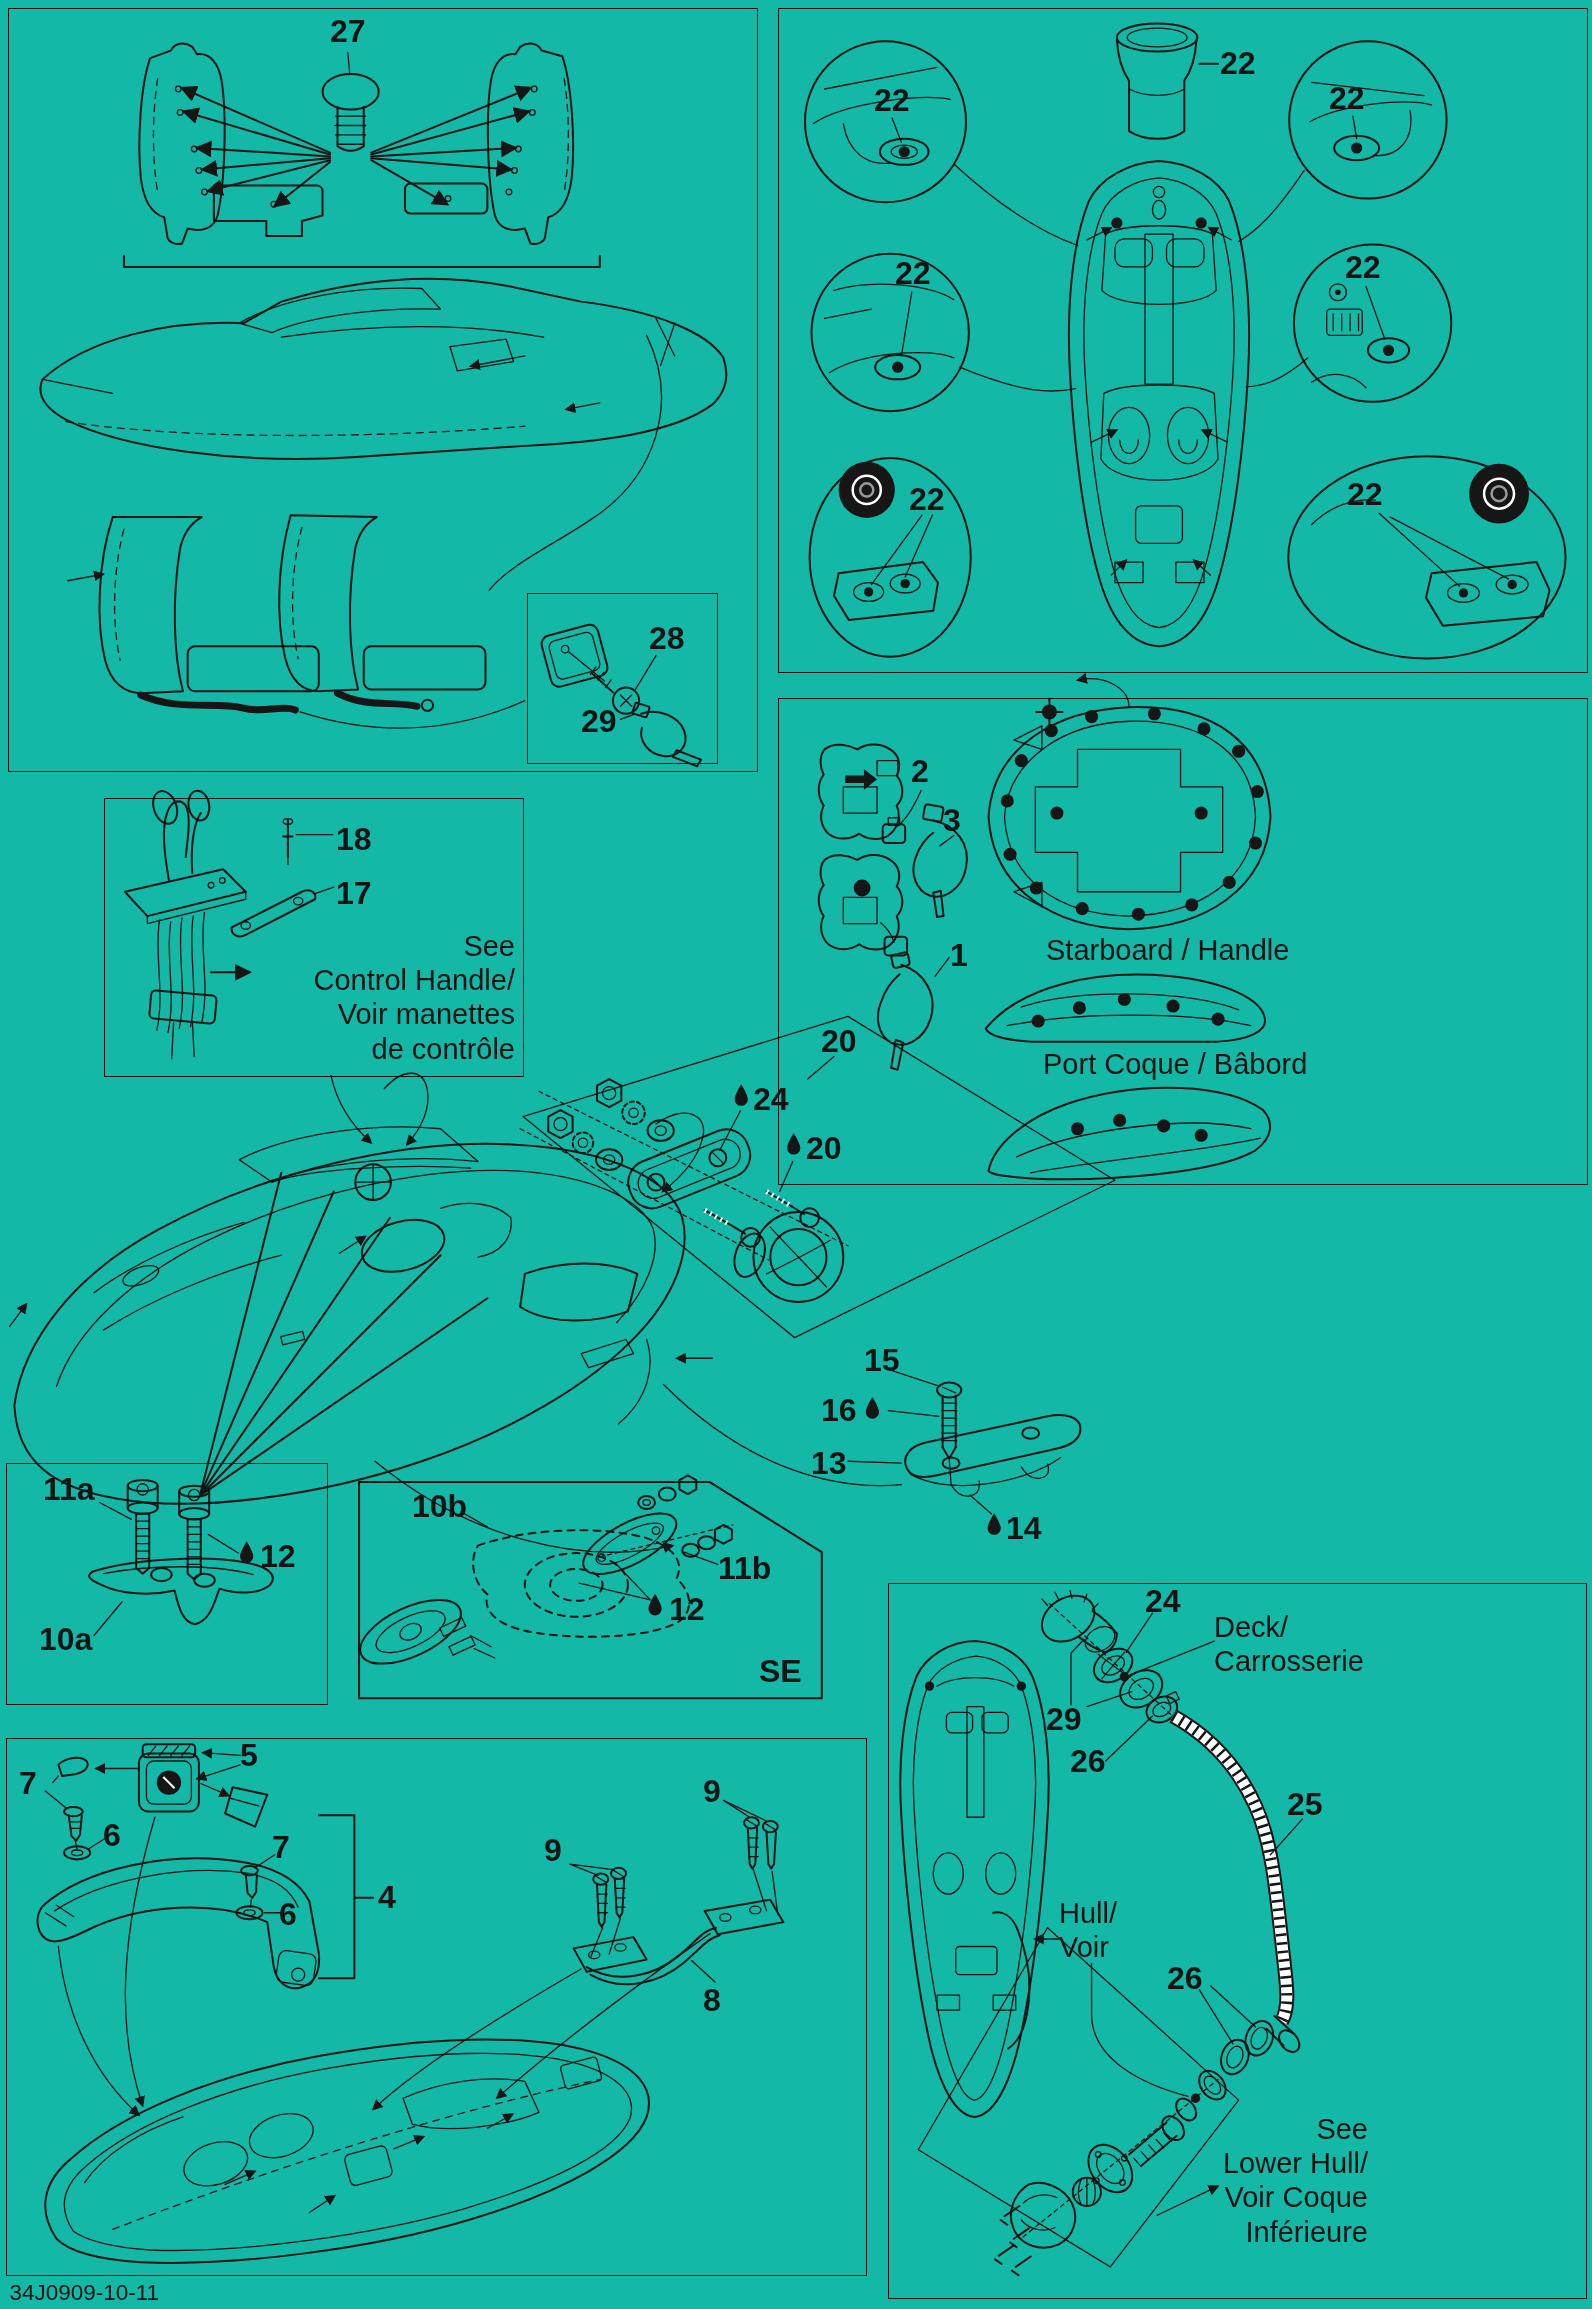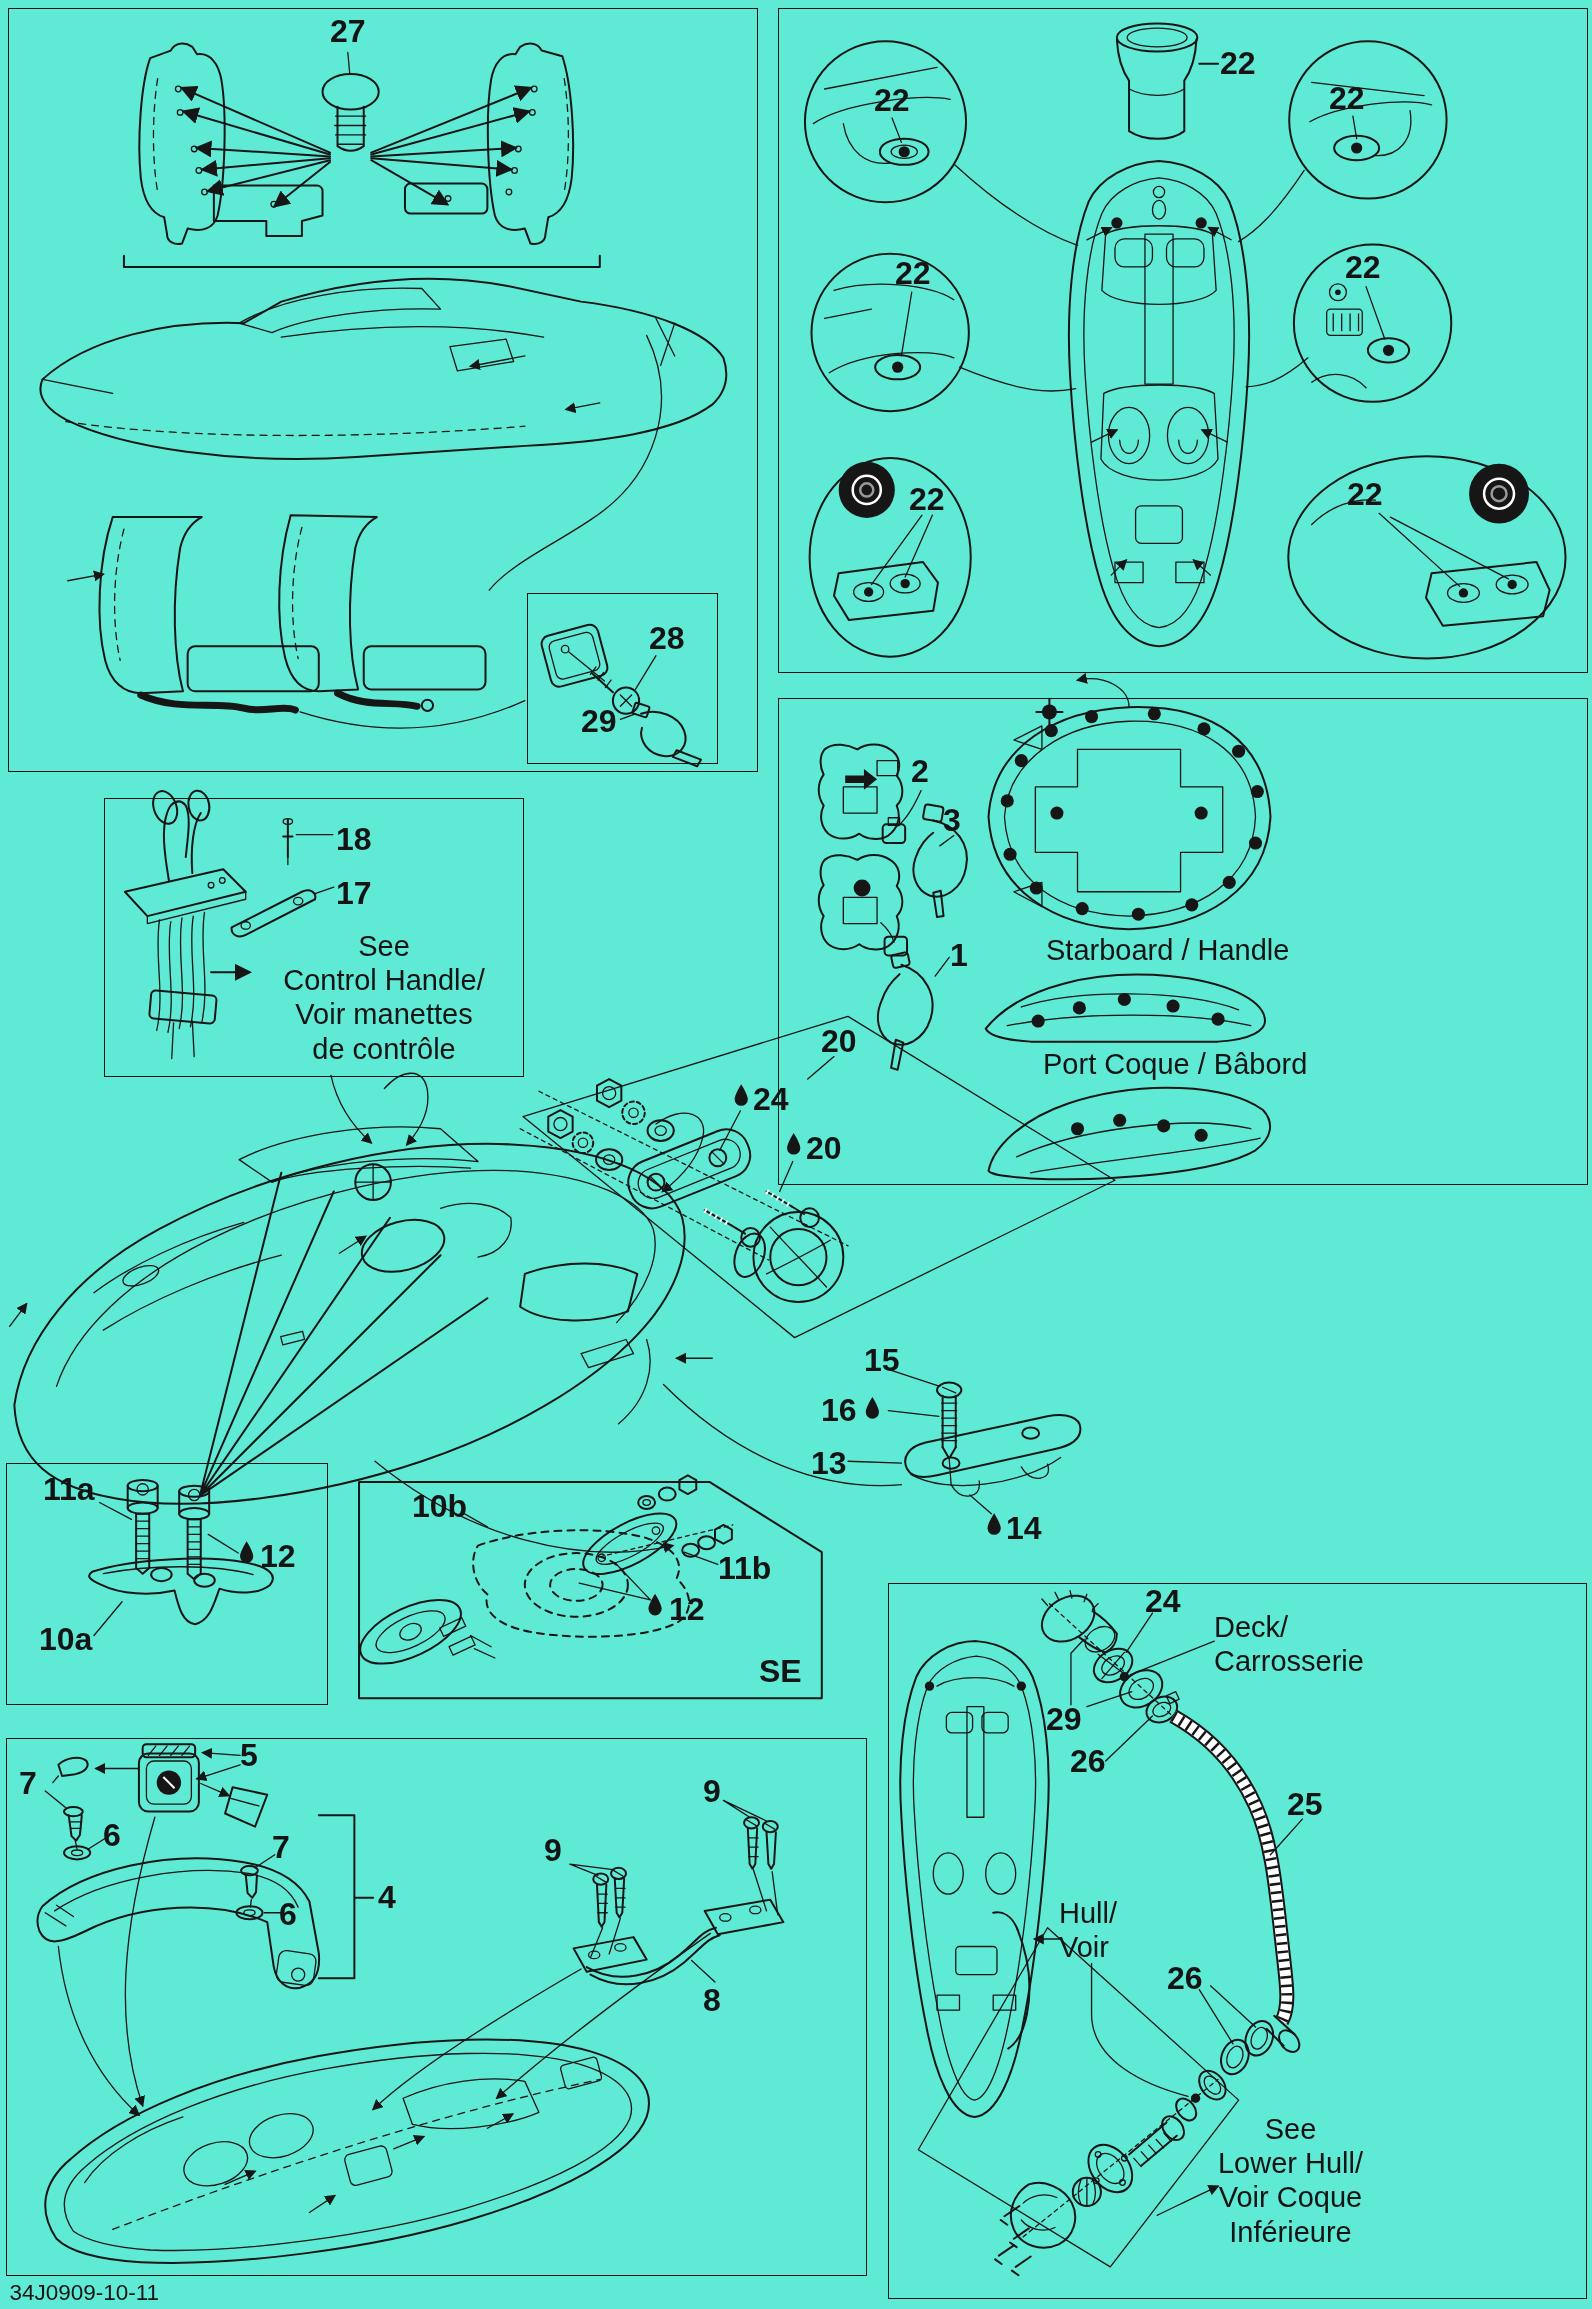--- a/index.html
+++ b/index.html
@@ -1,33 +1,33 @@
 <!DOCTYPE html>
 <html style="font-size:15px"><head>
 <meta charset="utf-8">
 <style>
   html,body{margin:0;padding:0;background:#e8e8e8;}
-  .page{position:relative;width:1593px;height:2309px;background:#5eead4;
+  .page{position:relative;width:1593px;height:2309px;background:#14b8a6;
         font-family:"Liberation Sans",sans-serif;color:#141414;overflow:hidden;}
   .panel{position:absolute;border:1.9px solid #141414;background:transparent;}
   svg.art{position:absolute;left:0;top:0;width:1593px;height:2309px;}
   svg.art *{vector-effect:non-scaling-stroke;}
   .s{stroke:#161616;fill:none;stroke-width:2;stroke-linecap:round;stroke-linejoin:round;}
   .thin{stroke-width:1.3;}
   .thick{stroke-width:7;}
   .dash{stroke-dasharray:7 6;}
   .dash2{stroke-dasharray:4 4;}
   .f{fill:#161616;stroke:none;}
   .hoseA{stroke:#161616;fill:none;stroke-width:15;}
   .hoseB{stroke:#ffffff;fill:none;stroke-width:11;}
   .hoseC{stroke:#161616;fill:none;stroke-width:11;stroke-dasharray:2.5 6;}
   .lbl{position:absolute;font-weight:bold;font-size:32px;line-height:1;white-space:nowrap;}
   .lbl2{position:absolute;font-size:29px;line-height:1.18;white-space:nowrap;}
   .pre{white-space:pre-line;}
-  .ctr{text-align:center;}
+  .ctr{text-align:right;}
   .footer{position:absolute;font-size:22.5px;}
 </style>
 </head>
 <body>
 
 <div class="page">
 
   <div class="panel" style="left:7.5px;top:7.5px;width:748px;height:762px"></div>
   <div class="panel" style="left:778px;top:7.5px;width:808px;height:663px"></div>
   <div class="panel" style="left:778px;top:698px;width:808px;height:485px"></div>

